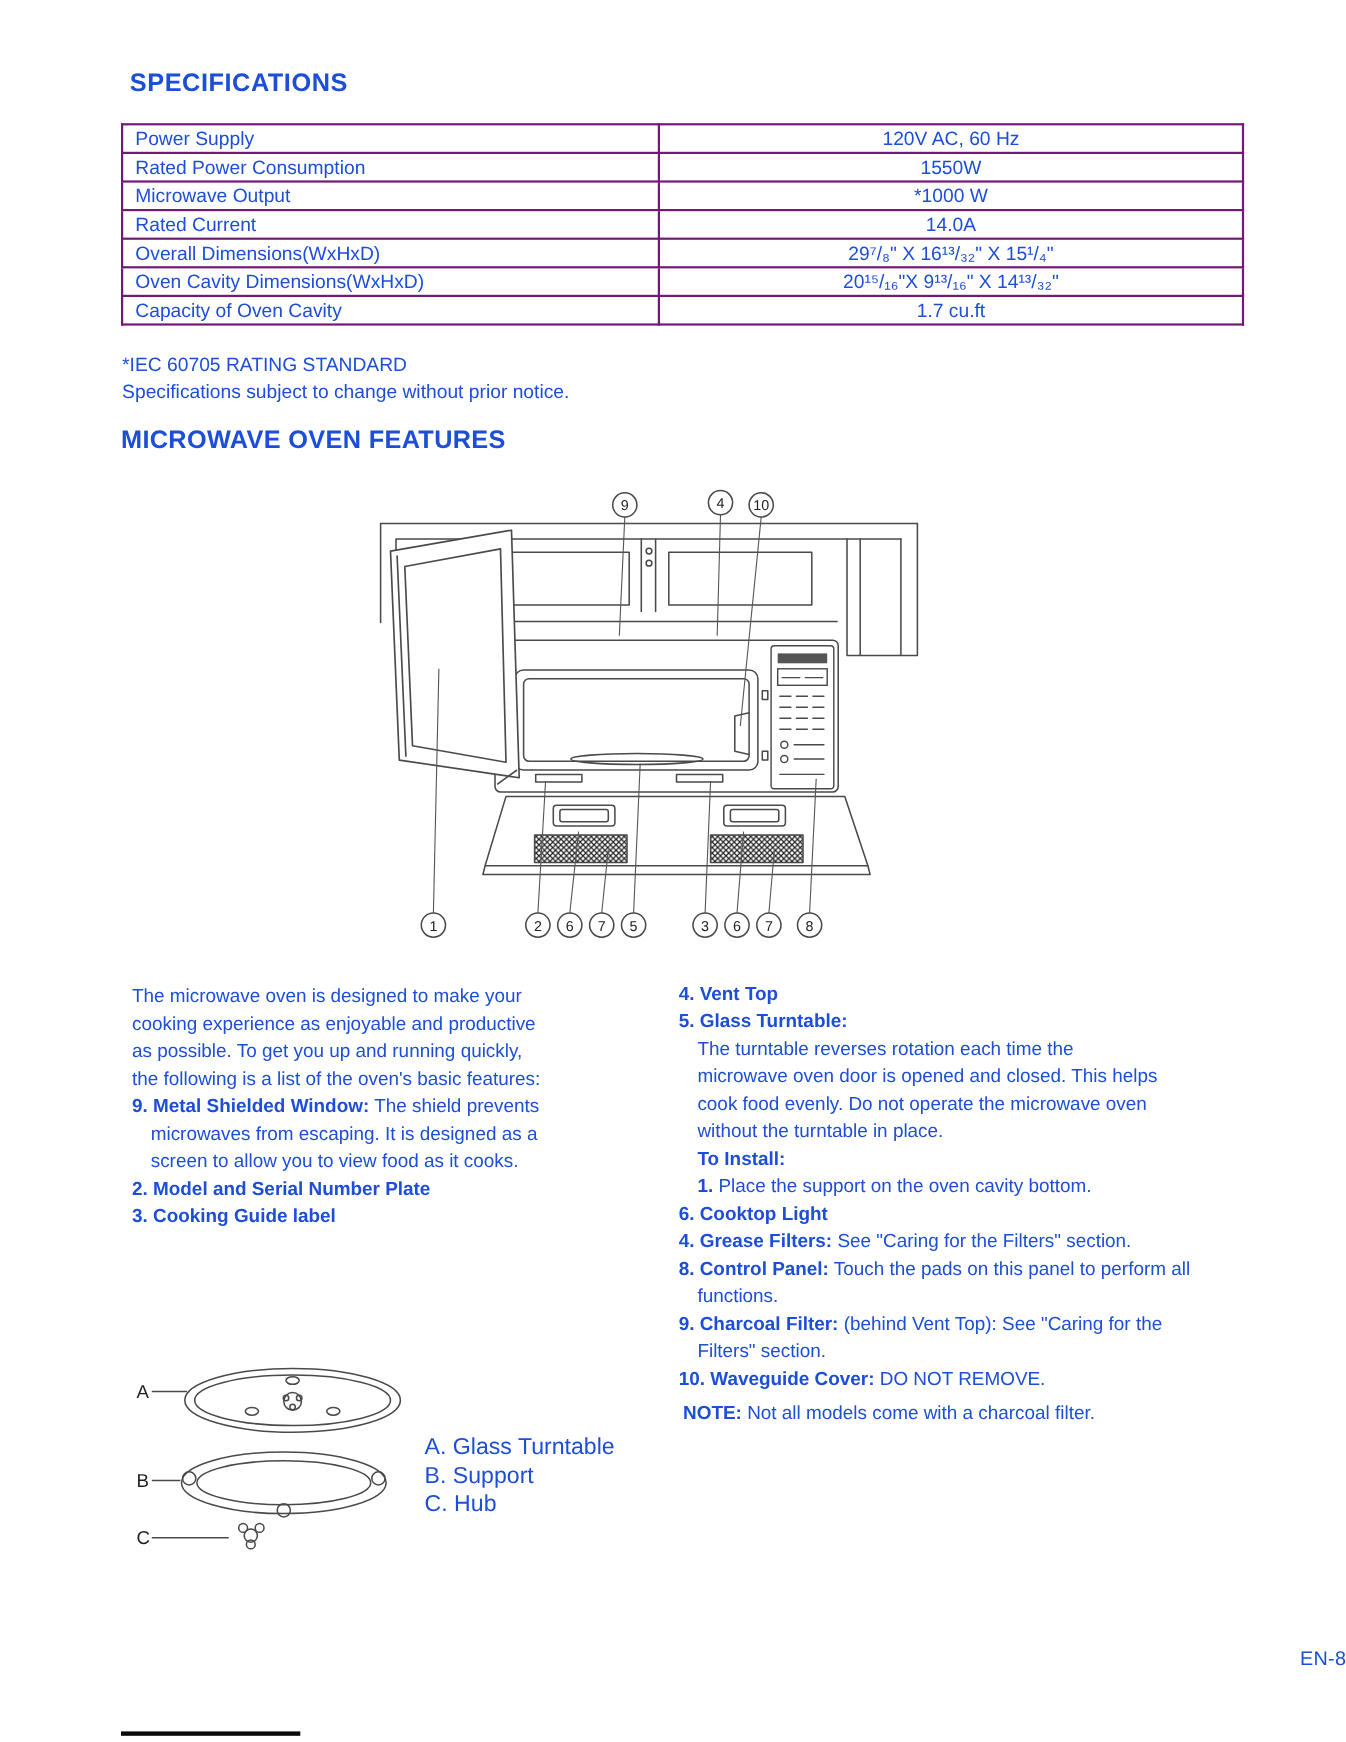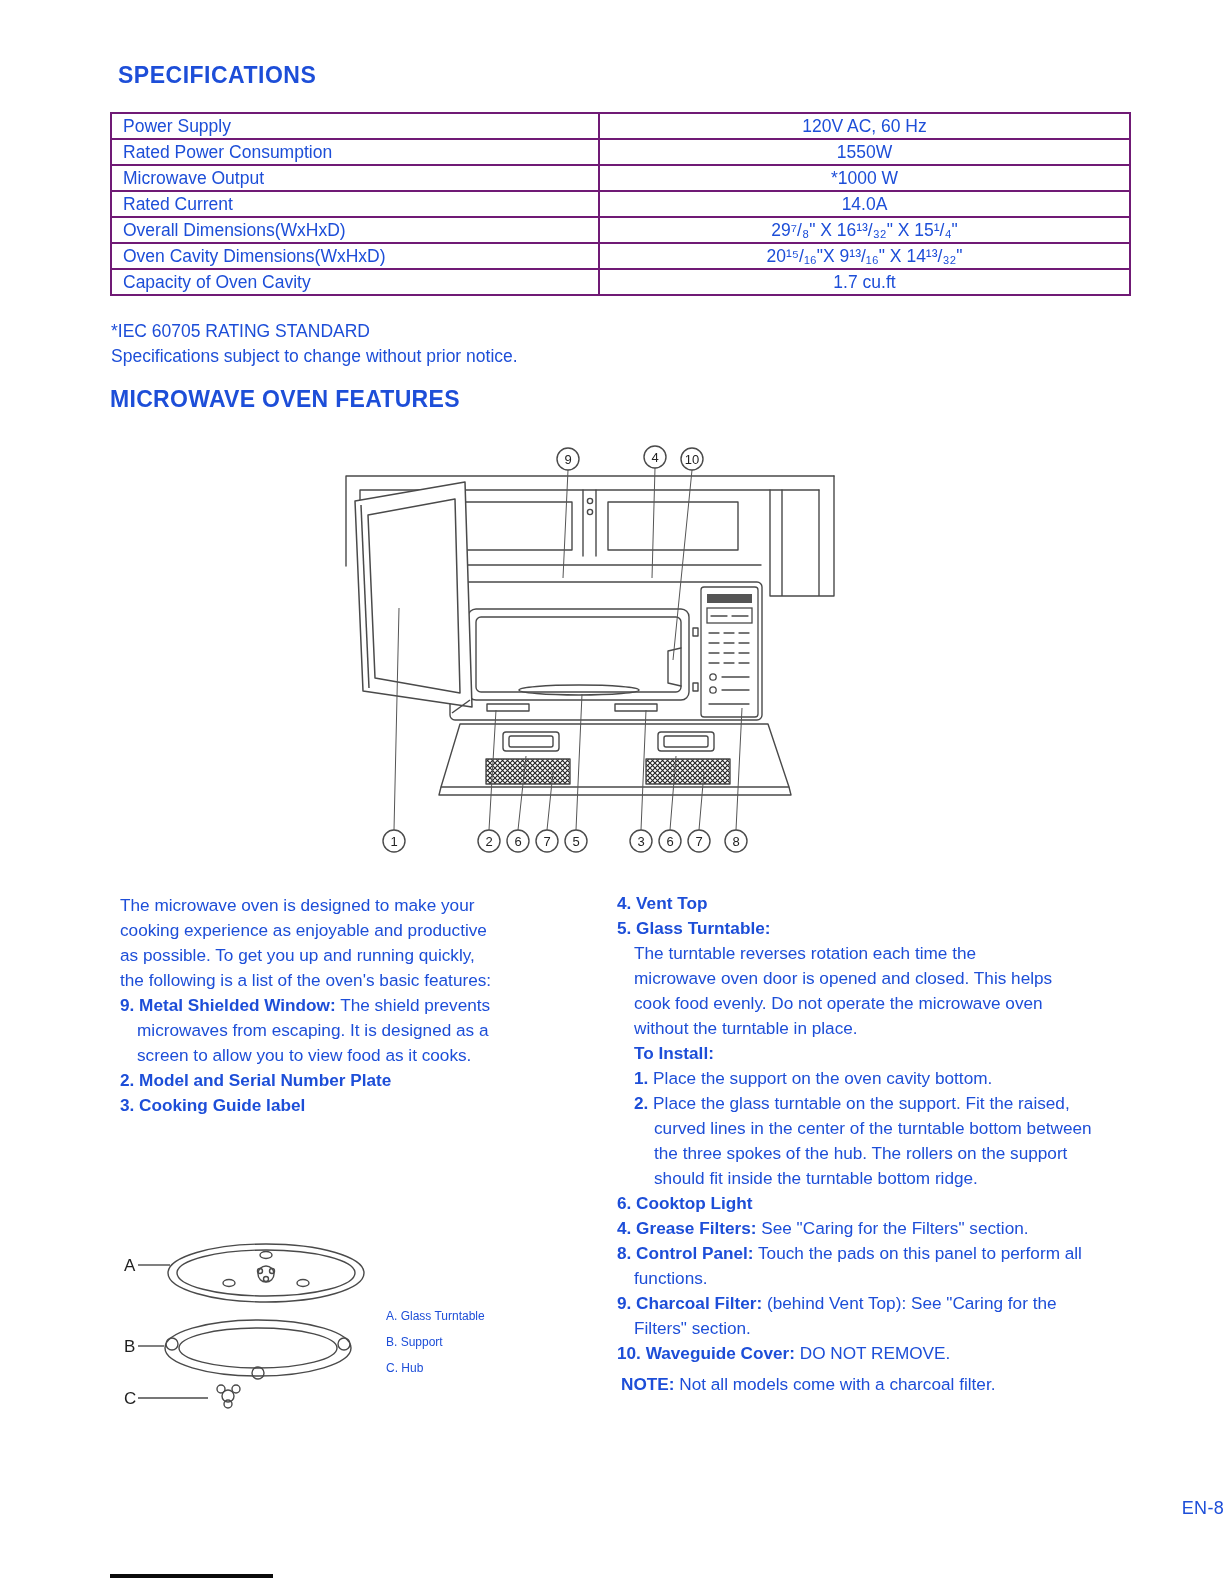--- a/index.html
+++ b/index.html
@@ -25,21 +25,21 @@
   svg text { font-family:"Liberation Sans","DejaVu Sans",sans-serif; }
   .callout-num { font-size:13px; fill:#222; text-anchor:middle; }
   .abc-label { font-size:17px; fill:#1f1f1f; }
   .col-left  { position:absolute; left:120px; top:893px; width:372px; font-size:17.2px; line-height:25px; }
   .col-right { position:absolute; left:617px; top:891px; width:497px; font-size:17.2px; line-height:25px; }
   .col-left p, .col-right p { margin:0; }
   .hang { padding-left:17px; text-indent:-17px; }
   .col-right .ind  { margin-left:17px; max-width:420px; }
   .col-right .step { margin-left:17px; padding-left:20px; text-indent:-20px; }
   .col-right .note-line { margin-top:6px; margin-left:4px; }
-  .legend { position:absolute; left:386px; top:1303px; font-size:12px; line-height:26px; }
+  .legend { position:absolute; left:386px; top:1303px; font-size:21px; line-height:26px; }
   .footer { position:absolute; left:0; top:1498px; width:100%; text-align:right; font-size:18px; letter-spacing:.3px; }
   .scan-bar { position:absolute; left:110px; top:1574px; width:163px; height:4px; background:#0a0a0a; }
   b { font-weight:bold; }
 </style>
 </head>
 <body>
 
 <div class="page">
 
   <h1 class="spec-title">SPECIFICATIONS</h1>
@@ -197,21 +197,20 @@
     <p><b>2. Model and Serial Number Plate</b></p>
     <p><b>3. Cooking Guide label</b></p>
   </div>
 
   <div class="col-right">
     <p><b>4. Vent Top</b></p>
     <p><b>5. Glass Turntable:</b></p>
     <p class="ind">The turntable reverses rotation each time the microwave oven door is opened and closed. This helps cook food evenly. Do not operate the microwave oven without the turntable in place.</p>
     <p class="ind"><b>To Install:</b></p>
     <p class="step"><b>1.</b><span> Place the support on the oven cavity bottom.</span></p>
-    <p class="step"><b>2.</b><span> Place the glass turntable on the support. Fit the raised, curved lines in the center of the turntable bottom between the three spokes of the hub. The rollers on the support should fit inside the turntable bottom ridge.</span></p>
     <p><b>6. Cooktop Light</b></p>
     <p class="hang"><b>4. Grease Filters:</b><span> See "Caring for the Filters" section.</span></p>
     <p class="hang"><b>8. Control Panel:</b><span> Touch the pads on this panel to perform all functions.</span></p>
     <p class="hang"><b>9. Charcoal Filter:</b><span> (behind Vent Top): See "Caring for the Filters" section.</span></p>
     <p class="hang"><b>10. Waveguide Cover:</b><span> DO NOT REMOVE.</span></p>
     <p class="note-line"><b>NOTE:</b><span> Not all models come with a charcoal filter.</span></p>
   </div>
 
   <svg class="turn-svg" viewBox="0 0 282 190">
     <g fill="none" stroke="#4a4a4a" stroke-width="1.4">

